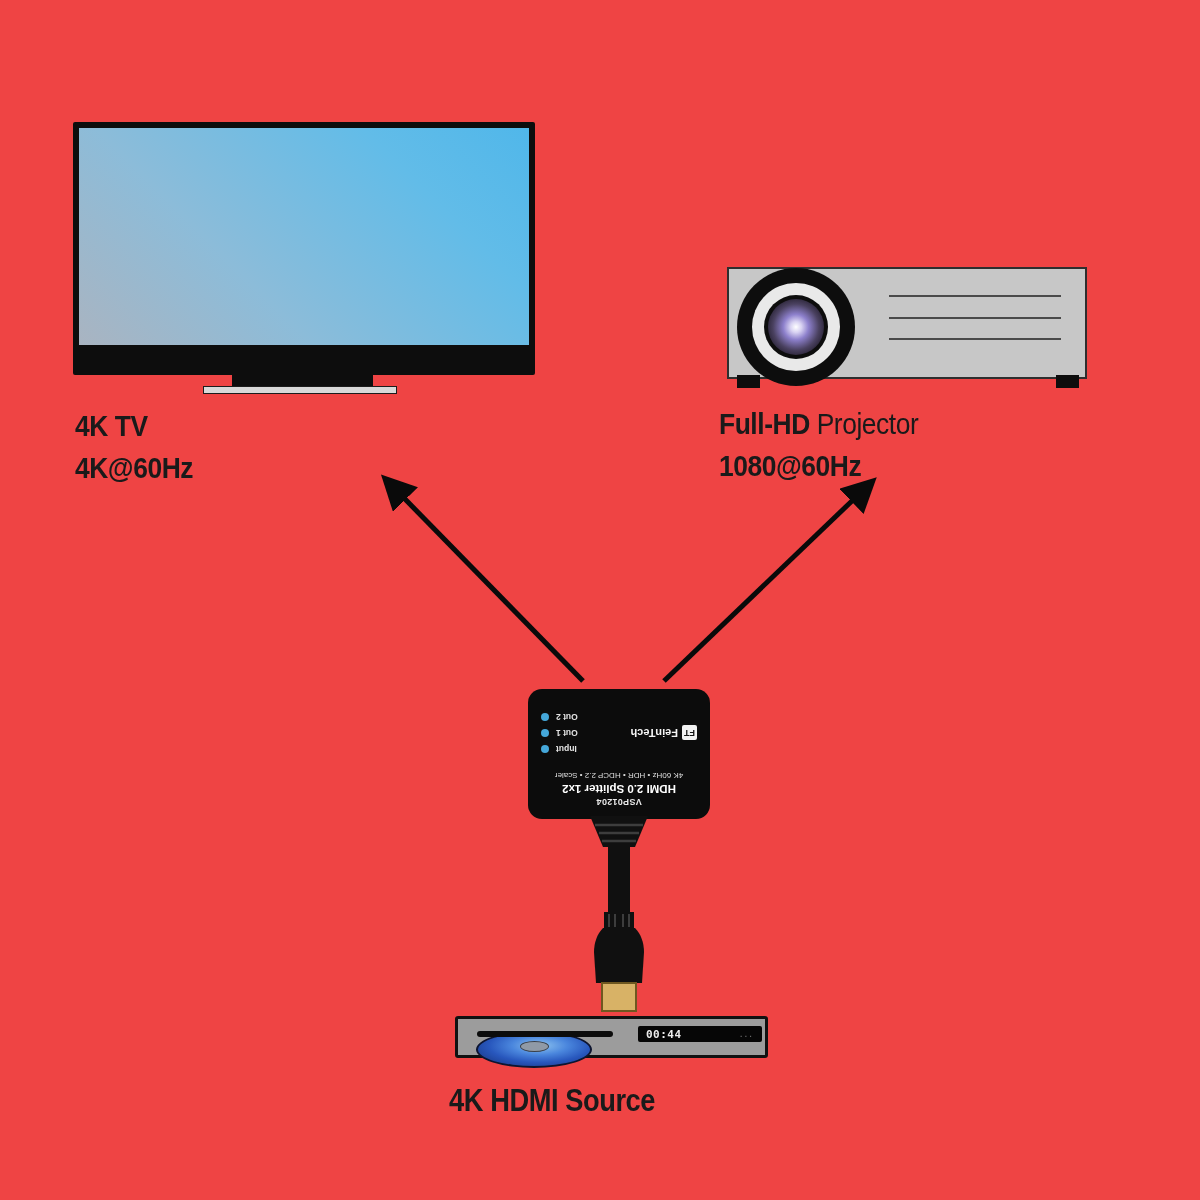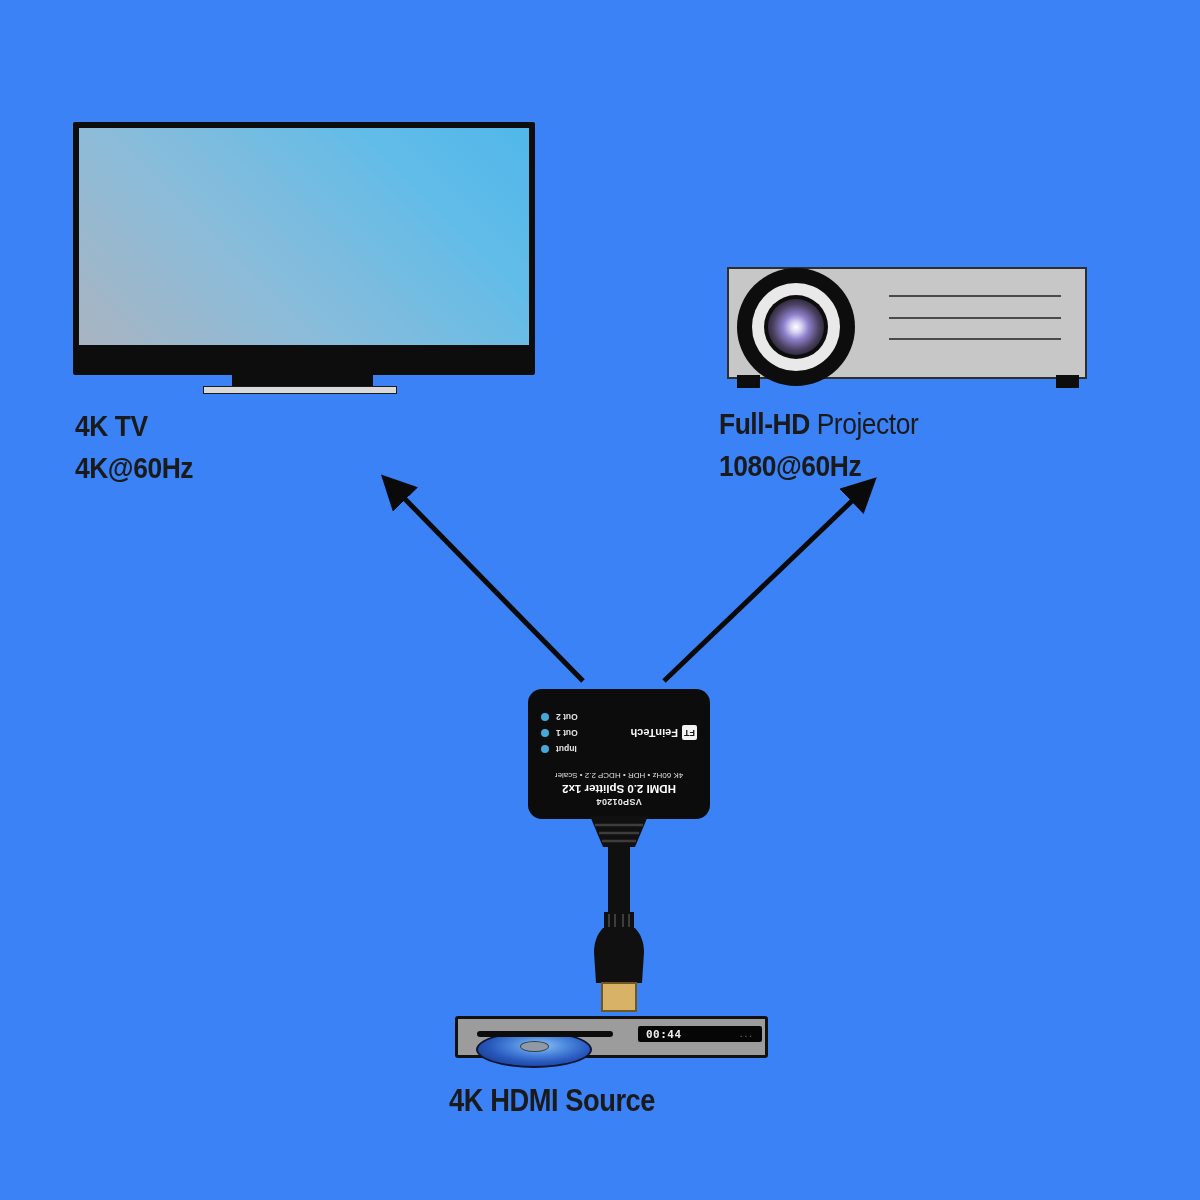--- a/index.html
+++ b/index.html
@@ -1,16 +1,16 @@
 <!DOCTYPE html>
 <html><head>
 <meta charset="utf-8">
 <style>
   html,body{margin:0;padding:0;background:#fff;}
-  .stage{position:relative;width:1200px;height:1200px;background:#3b82f6;overflow:hidden;
+  .stage{position:relative;width:1200px;height:1200px;background:#ef4444;overflow:hidden;
          font-family:"Liberation Sans",sans-serif;}
   .abs{position:absolute;}
 
   
   .biglabel{position:absolute;font-weight:bold;color:#1a1a1a;font-size:30px;line-height:1.05;
             letter-spacing:-0.5px;transform:scaleX(0.88);transform-origin:left center;white-space:nowrap;}
   .biglabel .light{font-weight:normal;}
 
   
   .tv-frame{left:73px;top:122px;width:462px;height:253px;background:#0d0d0d;border-radius:2px;}

